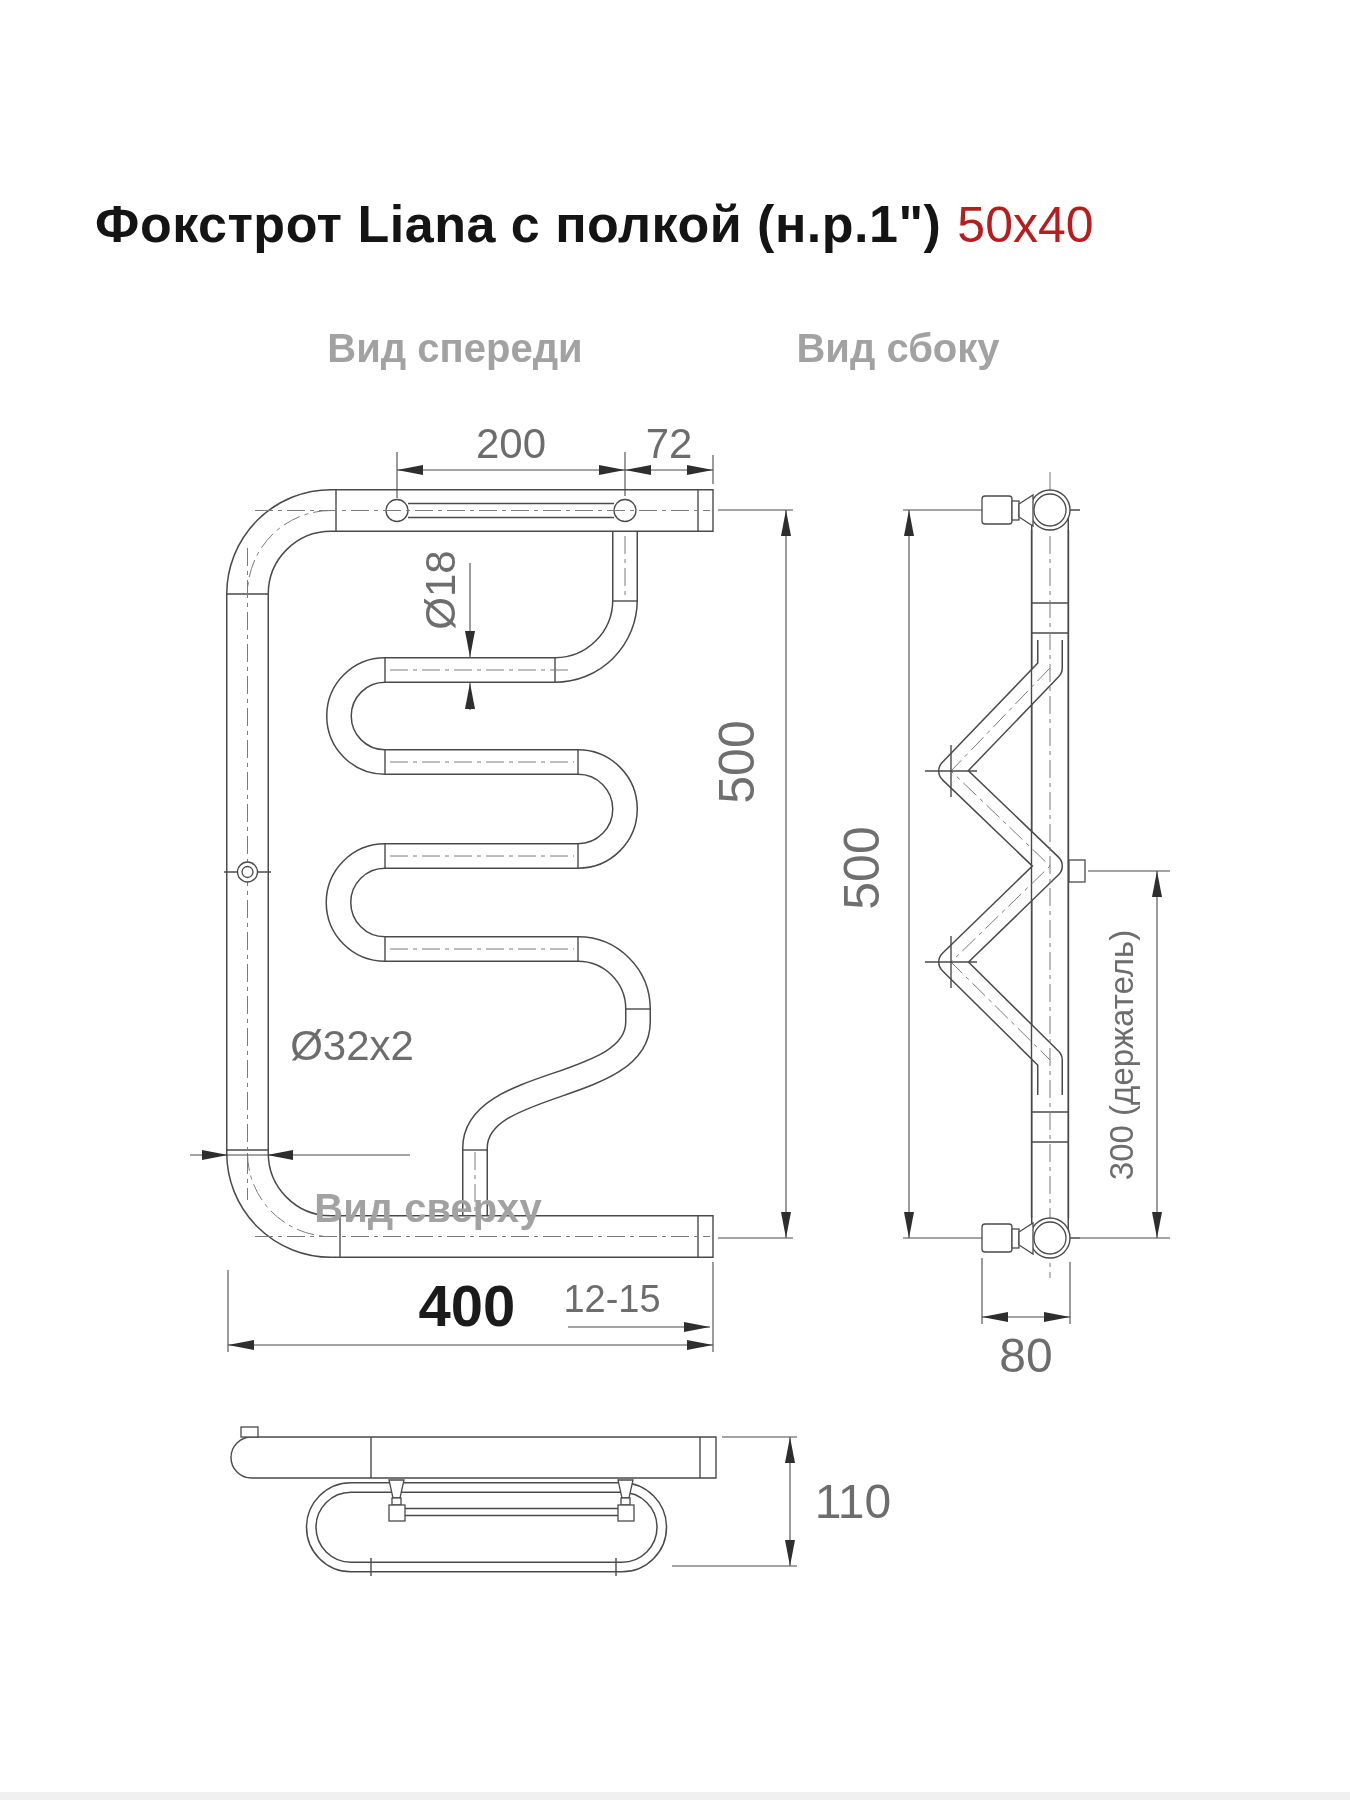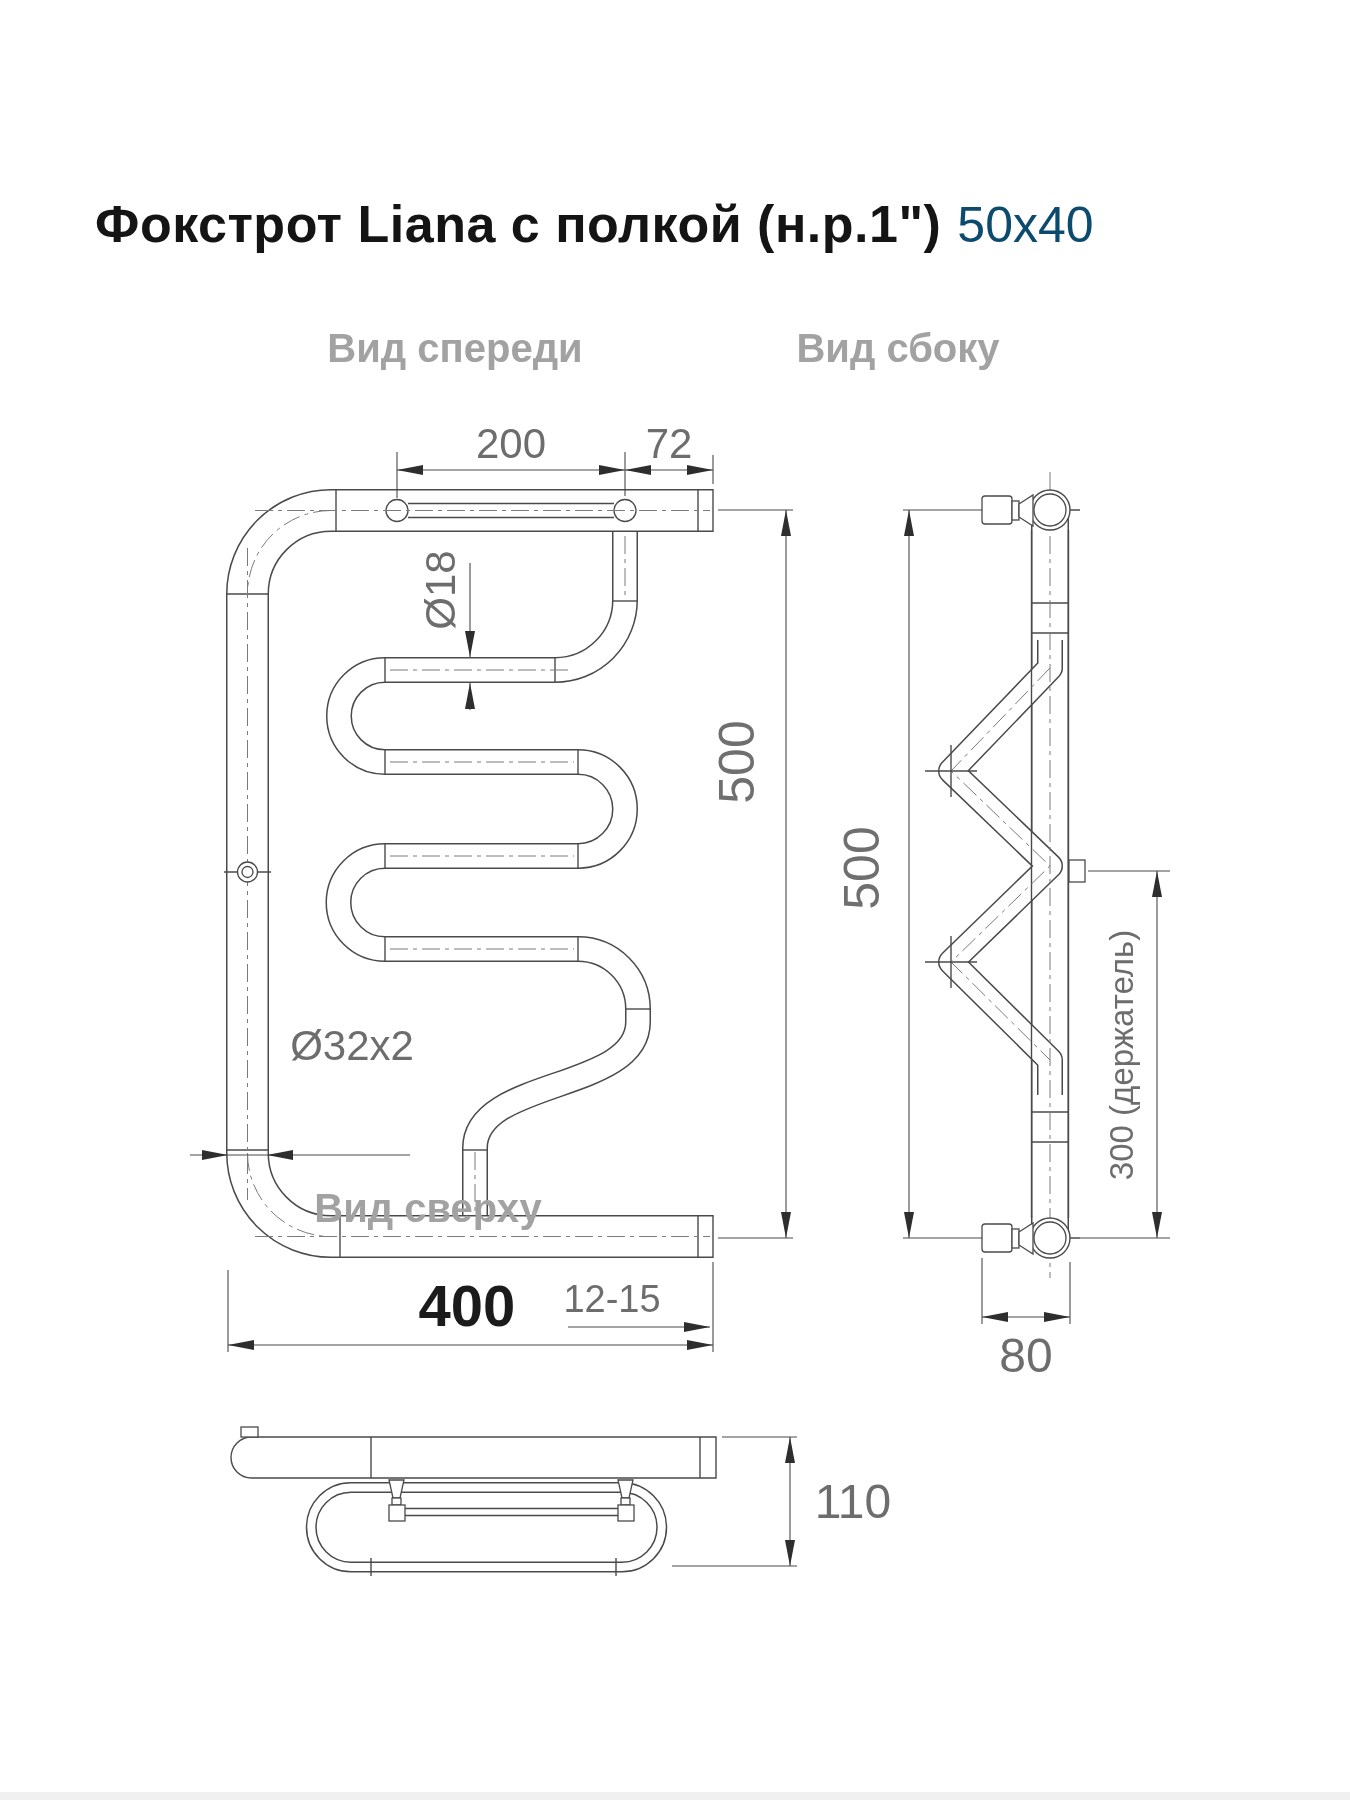--- a/index.html
+++ b/index.html
@@ -1,20 +1,20 @@
 <!DOCTYPE html>
 <html><head>
 <meta charset="utf-8">
 <style>
   html,body{margin:0;padding:0;background:#fff;}
   .stage{position:relative;width:1350px;height:1800px;background:#ffffff;overflow:hidden;
          font-family:"Liberation Sans",sans-serif;}
   .title{position:absolute;left:95px;top:198px;white-space:nowrap;line-height:1;}
   .title .t-bold{font-size:52px;font-weight:bold;color:#141414;letter-spacing:0.5px;}
-  .title .t-reg{font-size:50px;font-weight:normal;color:#0c4a6e;margin-left:16px;}
+  .title .t-reg{font-size:50px;font-weight:normal;color:#b91c1c;margin-left:16px;}
   svg{position:absolute;left:0;top:0;}
   .pd{fill:none;stroke:#4a4a4a;}
   .pw{fill:none;stroke:#ffffff;}
   .ln{stroke:#4a4a4a;stroke-width:1.4;fill:none;}
   .cl{stroke:#7b7b7b;stroke-width:1;fill:none;stroke-dasharray:18 5 4 5;}
   .dim{stroke:#4a4a4a;stroke-width:1.1;fill:none;}
   .ar{fill:#2e2e2e;stroke:none;}
   .wf{fill:#ffffff;stroke:#4a4a4a;stroke-width:1.4;}
   .nf{fill:#ffffff;stroke:#4a4a4a;stroke-width:1.3;}
   text{font-family:"Liberation Sans",sans-serif;}

